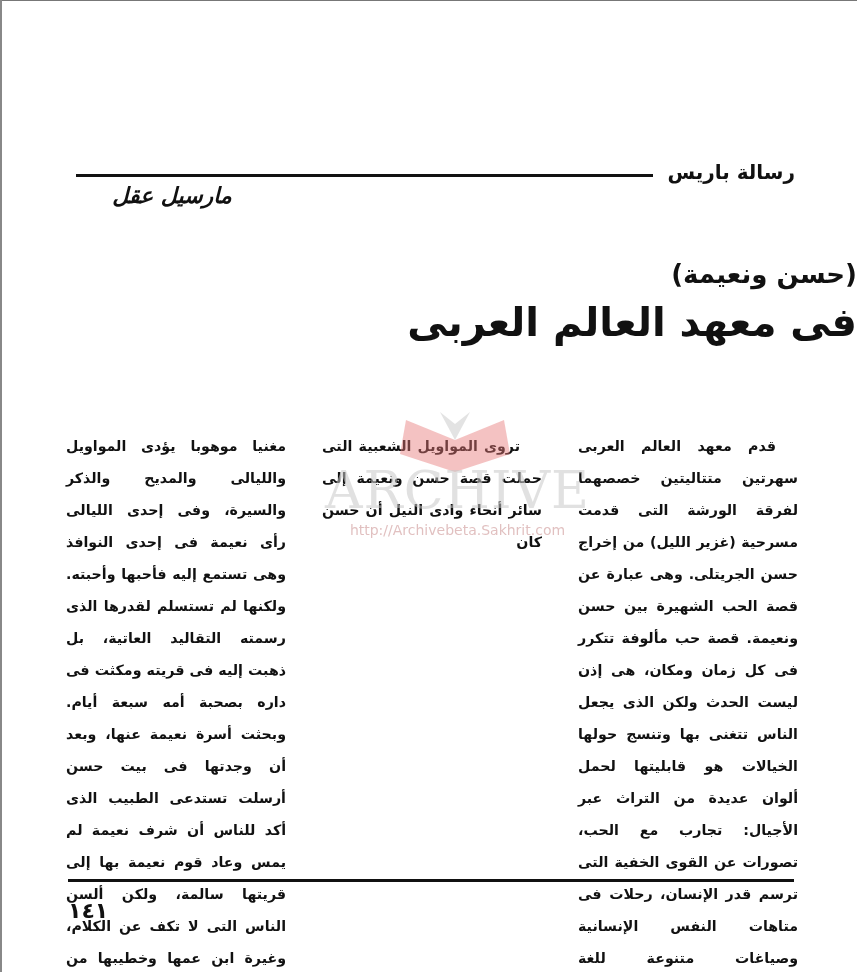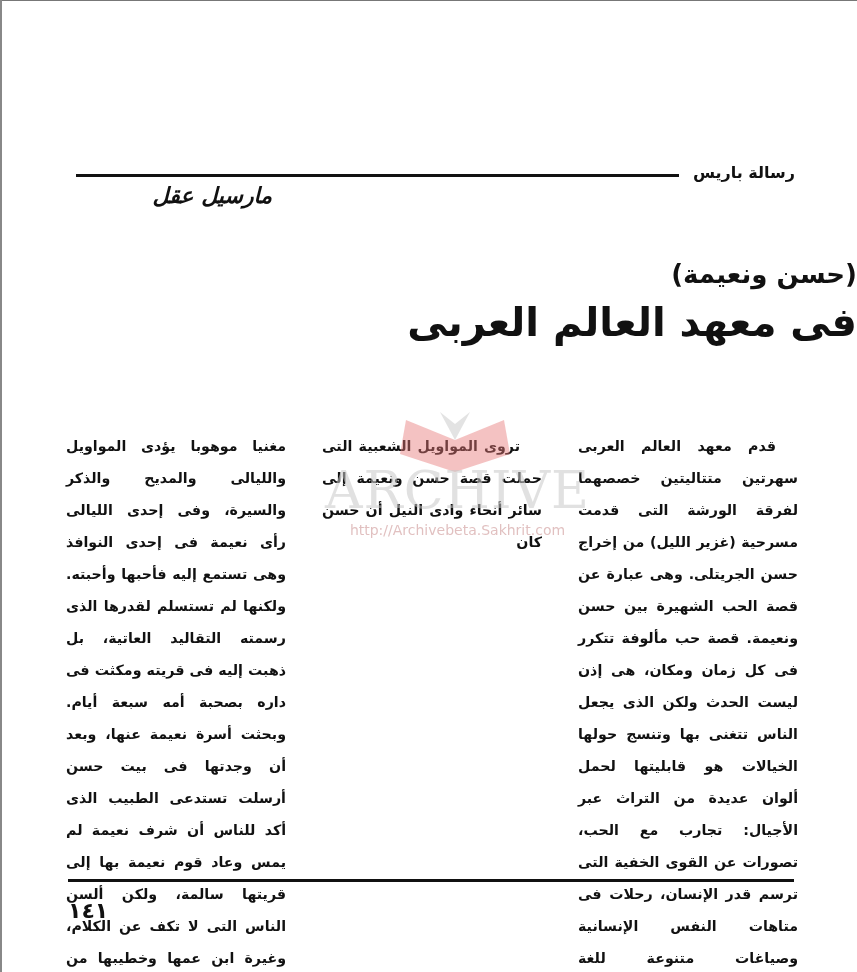--- a/index.html
+++ b/index.html
@@ -8,27 +8,27 @@
     font-family: "DejaVu Sans", sans-serif; color: #111;
   }
   .frame-top { position: absolute; left: 0; top: 0; width: 857px; height: 1px; background: #777; }
   .frame-left { position: absolute; left: 0; top: 0; width: 2px; height: 972px; background: #888; }
 
   .header {
     position: absolute; top: 152px; left: 76px; right: 62px; height: 40px;
     display: flex; direction: rtl; align-items: center;
   }
   .section-title {
-    font-family: "DejaVu Sans", sans-serif; font-weight: bold; font-size: 16px;
+    font-family: "DejaVu Sans", sans-serif; font-weight: bold; font-size: 20px;
     white-space: nowrap; margin-left: 14px; letter-spacing: 0;
   }
   .header-rule { flex: 1; height: 3px; background: #111; margin-top: 6px; }
 
   .author {
-    position: absolute; top: 182px; left: 72px; width: 200px; text-align: right;
+    position: absolute; top: 182px; left: 72px; width: 200px; text-align: center;
     direction: rtl; font-family: "DejaVu Serif", serif; font-style: italic;
     font-weight: bold; font-size: 22px;
   }
 
   .title-block { position: absolute; top: 254px; left: 0; width: 857px; text-align: right; direction: rtl; }
   .title-line1 { font-weight: bold; font-size: 26px; line-height: 40px; letter-spacing: 1px; }
   .title-line2 { font-weight: bold; font-size: 40px; line-height: 56px; }
 
   .columns {
     position: absolute; top: 430px; left: 66px; width: 732px; height: 430px;

